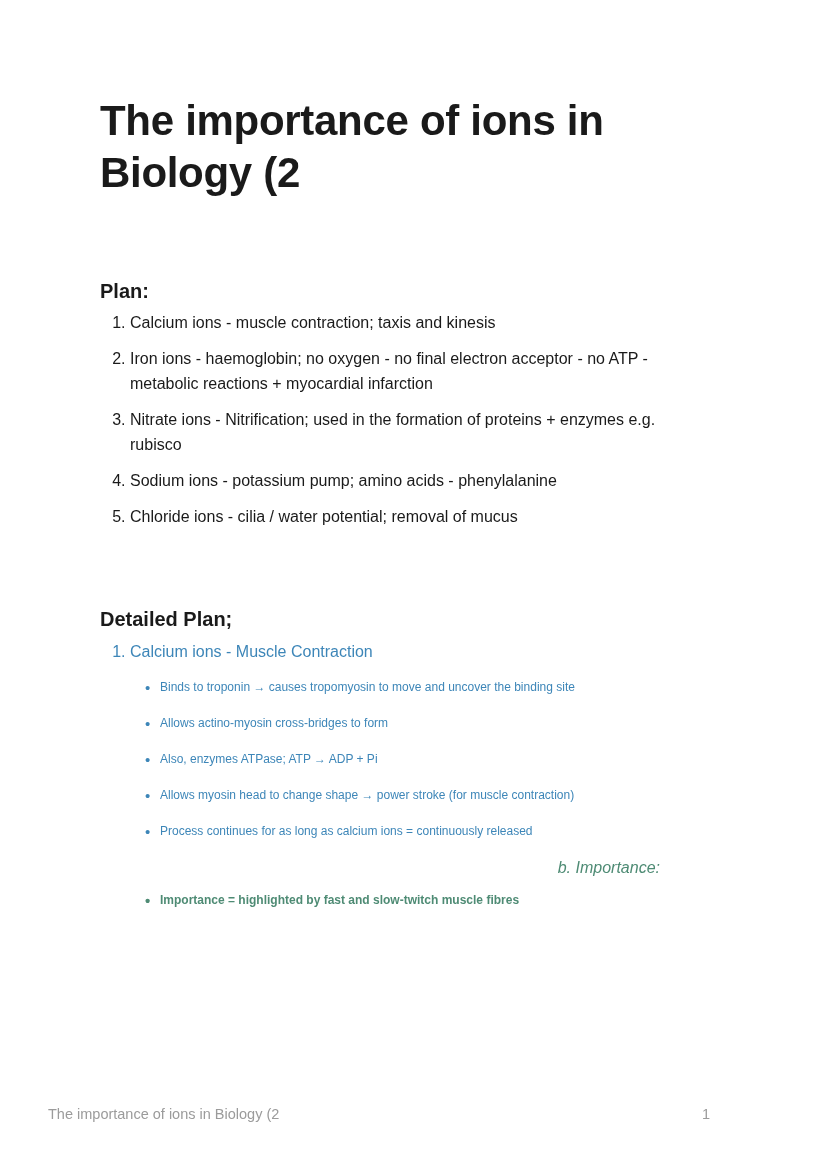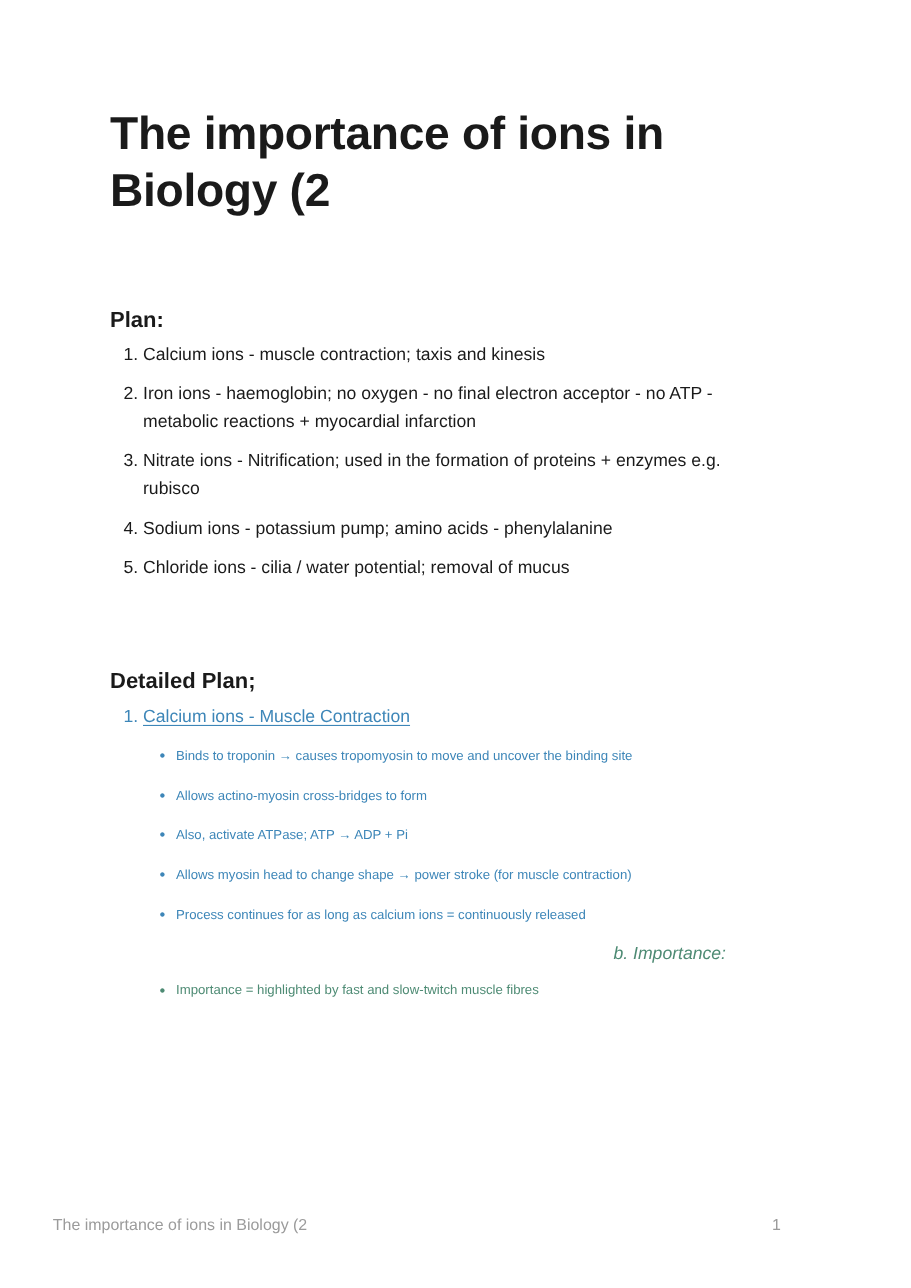--- a/index.html
+++ b/index.html
@@ -53,21 +53,20 @@
     margin: 7px 0 0 0;
     padding-left: 30px;
     font-size: 16px;
     line-height: 25px;
     color: var(--blue, #3d86b8);
   }
   ol.detailed-list > li { margin-bottom: 0; }
 
   .doc-link {
     color: var(--blue, #3d86b8);
-    text-decoration: underline;
     text-underline-offset: 3px;
     cursor: pointer;
   }
 
   ul.bullet-list {
     list-style: none;
     margin: 11px 0 0 0;
     padding-left: 30px;
     font-size: 12px;
     line-height: 25px;
@@ -87,21 +86,21 @@
   ul.green-bullets { color: var(--green, #4e8b74); }
 
   p.sub-heading-italic {
     margin: 0;
     font-size: 16px;
     line-height: 25px;
     font-style: italic;
     color: var(--green, #4e8b74);
     text-align: right;
   }
-  ul.green-bullets { margin-top: 8px; }
+  ul.green-bullets { margin-top: 8px; font-weight: bold; }
 
   .footer {
     position: absolute;
     left: 48px;
     right: 50px;
     top: 1104px;
     display: flex;
     justify-content: space-between;
     align-items: baseline;
     font-size: 14.5px;
@@ -129,21 +128,21 @@
 
     <h2 class="section-heading detailed-heading">Detailed Plan;</h2>
 
     <ol class="detailed-list">
       <li>
         <span class="doc-link">Calcium ions - Muscle Contraction</span>
 
         <ul class="bullet-list blue-bullets">
           <li>Binds to troponin → causes tropomyosin to move and uncover the binding site</li>
           <li>Allows actino-myosin cross-bridges to form</li>
-          <li>Also, activate ATPase; ATP → ADP + Pi</li>
+          <li>Also, enzymes ATPase; ATP → ADP + Pi</li>
           <li>Allows myosin head to change shape → power stroke (for muscle contraction)</li>
           <li>Process continues for as long as calcium ions = continuously released</li>
         </ul>
 
         <p class="sub-heading-italic">b. Importance:</p>
 
         <ul class="bullet-list green-bullets">
           <li>Importance = highlighted by fast and slow-twitch muscle fibres</li>
         </ul>
       </li>

